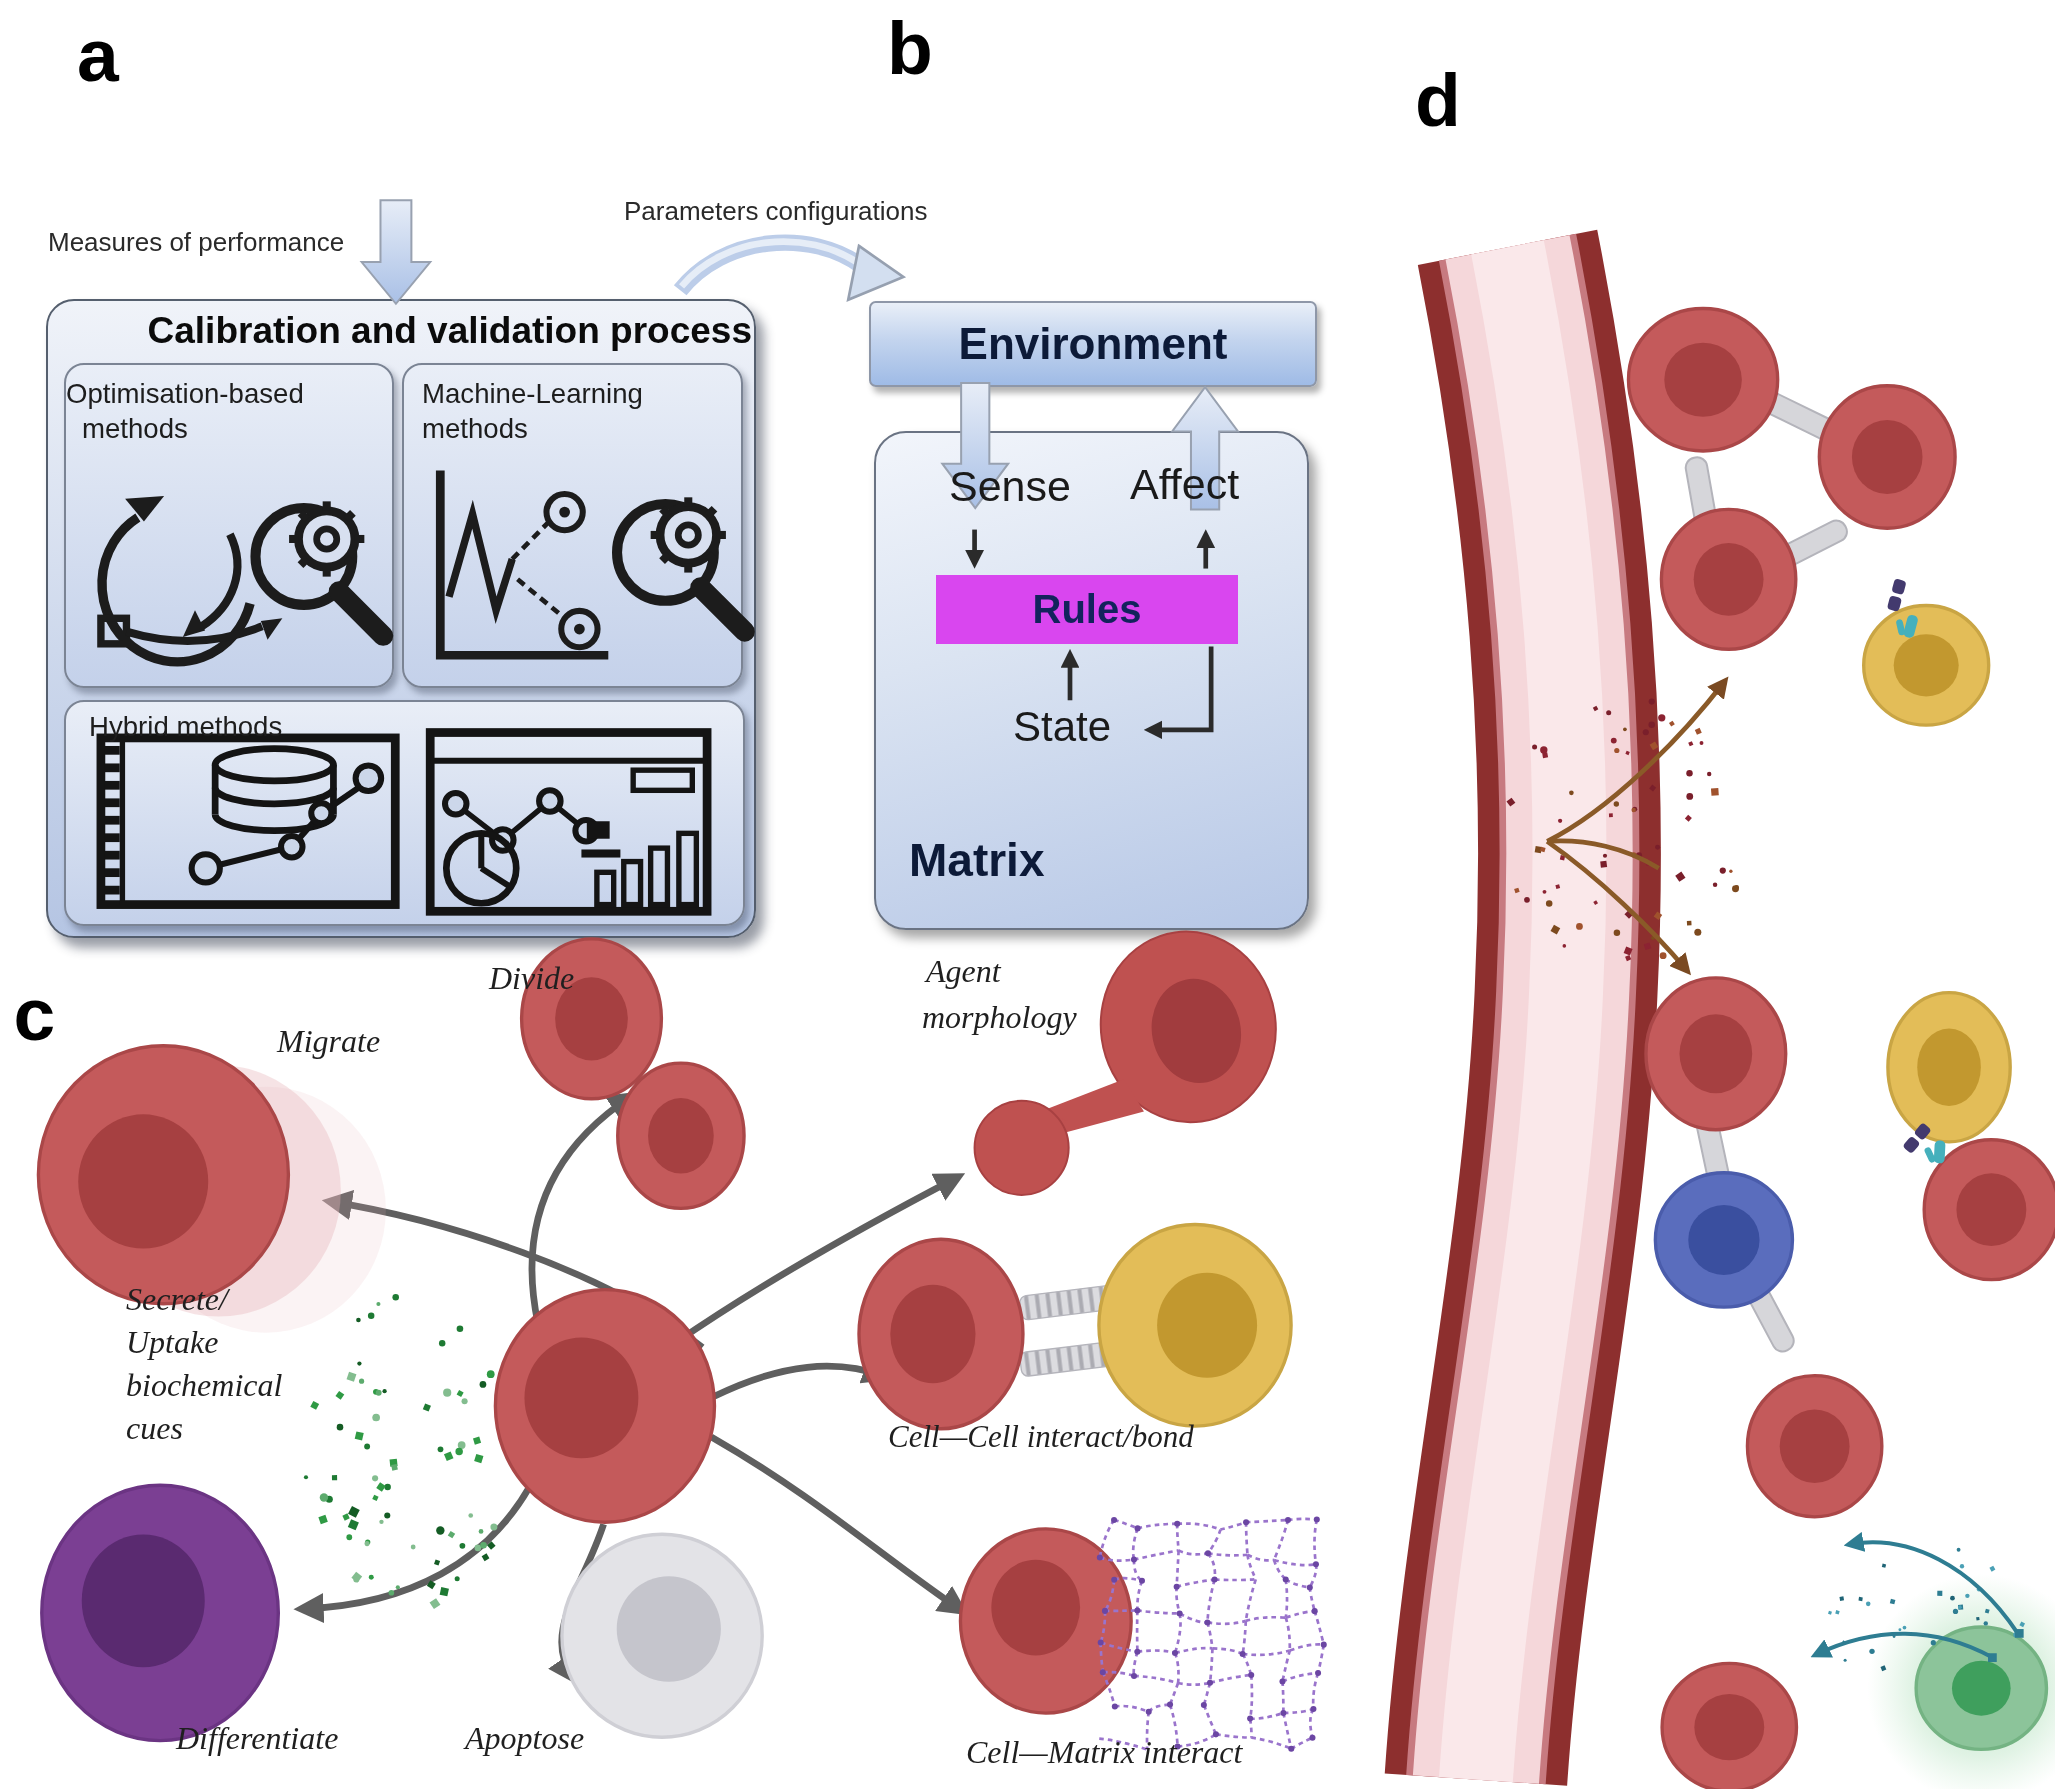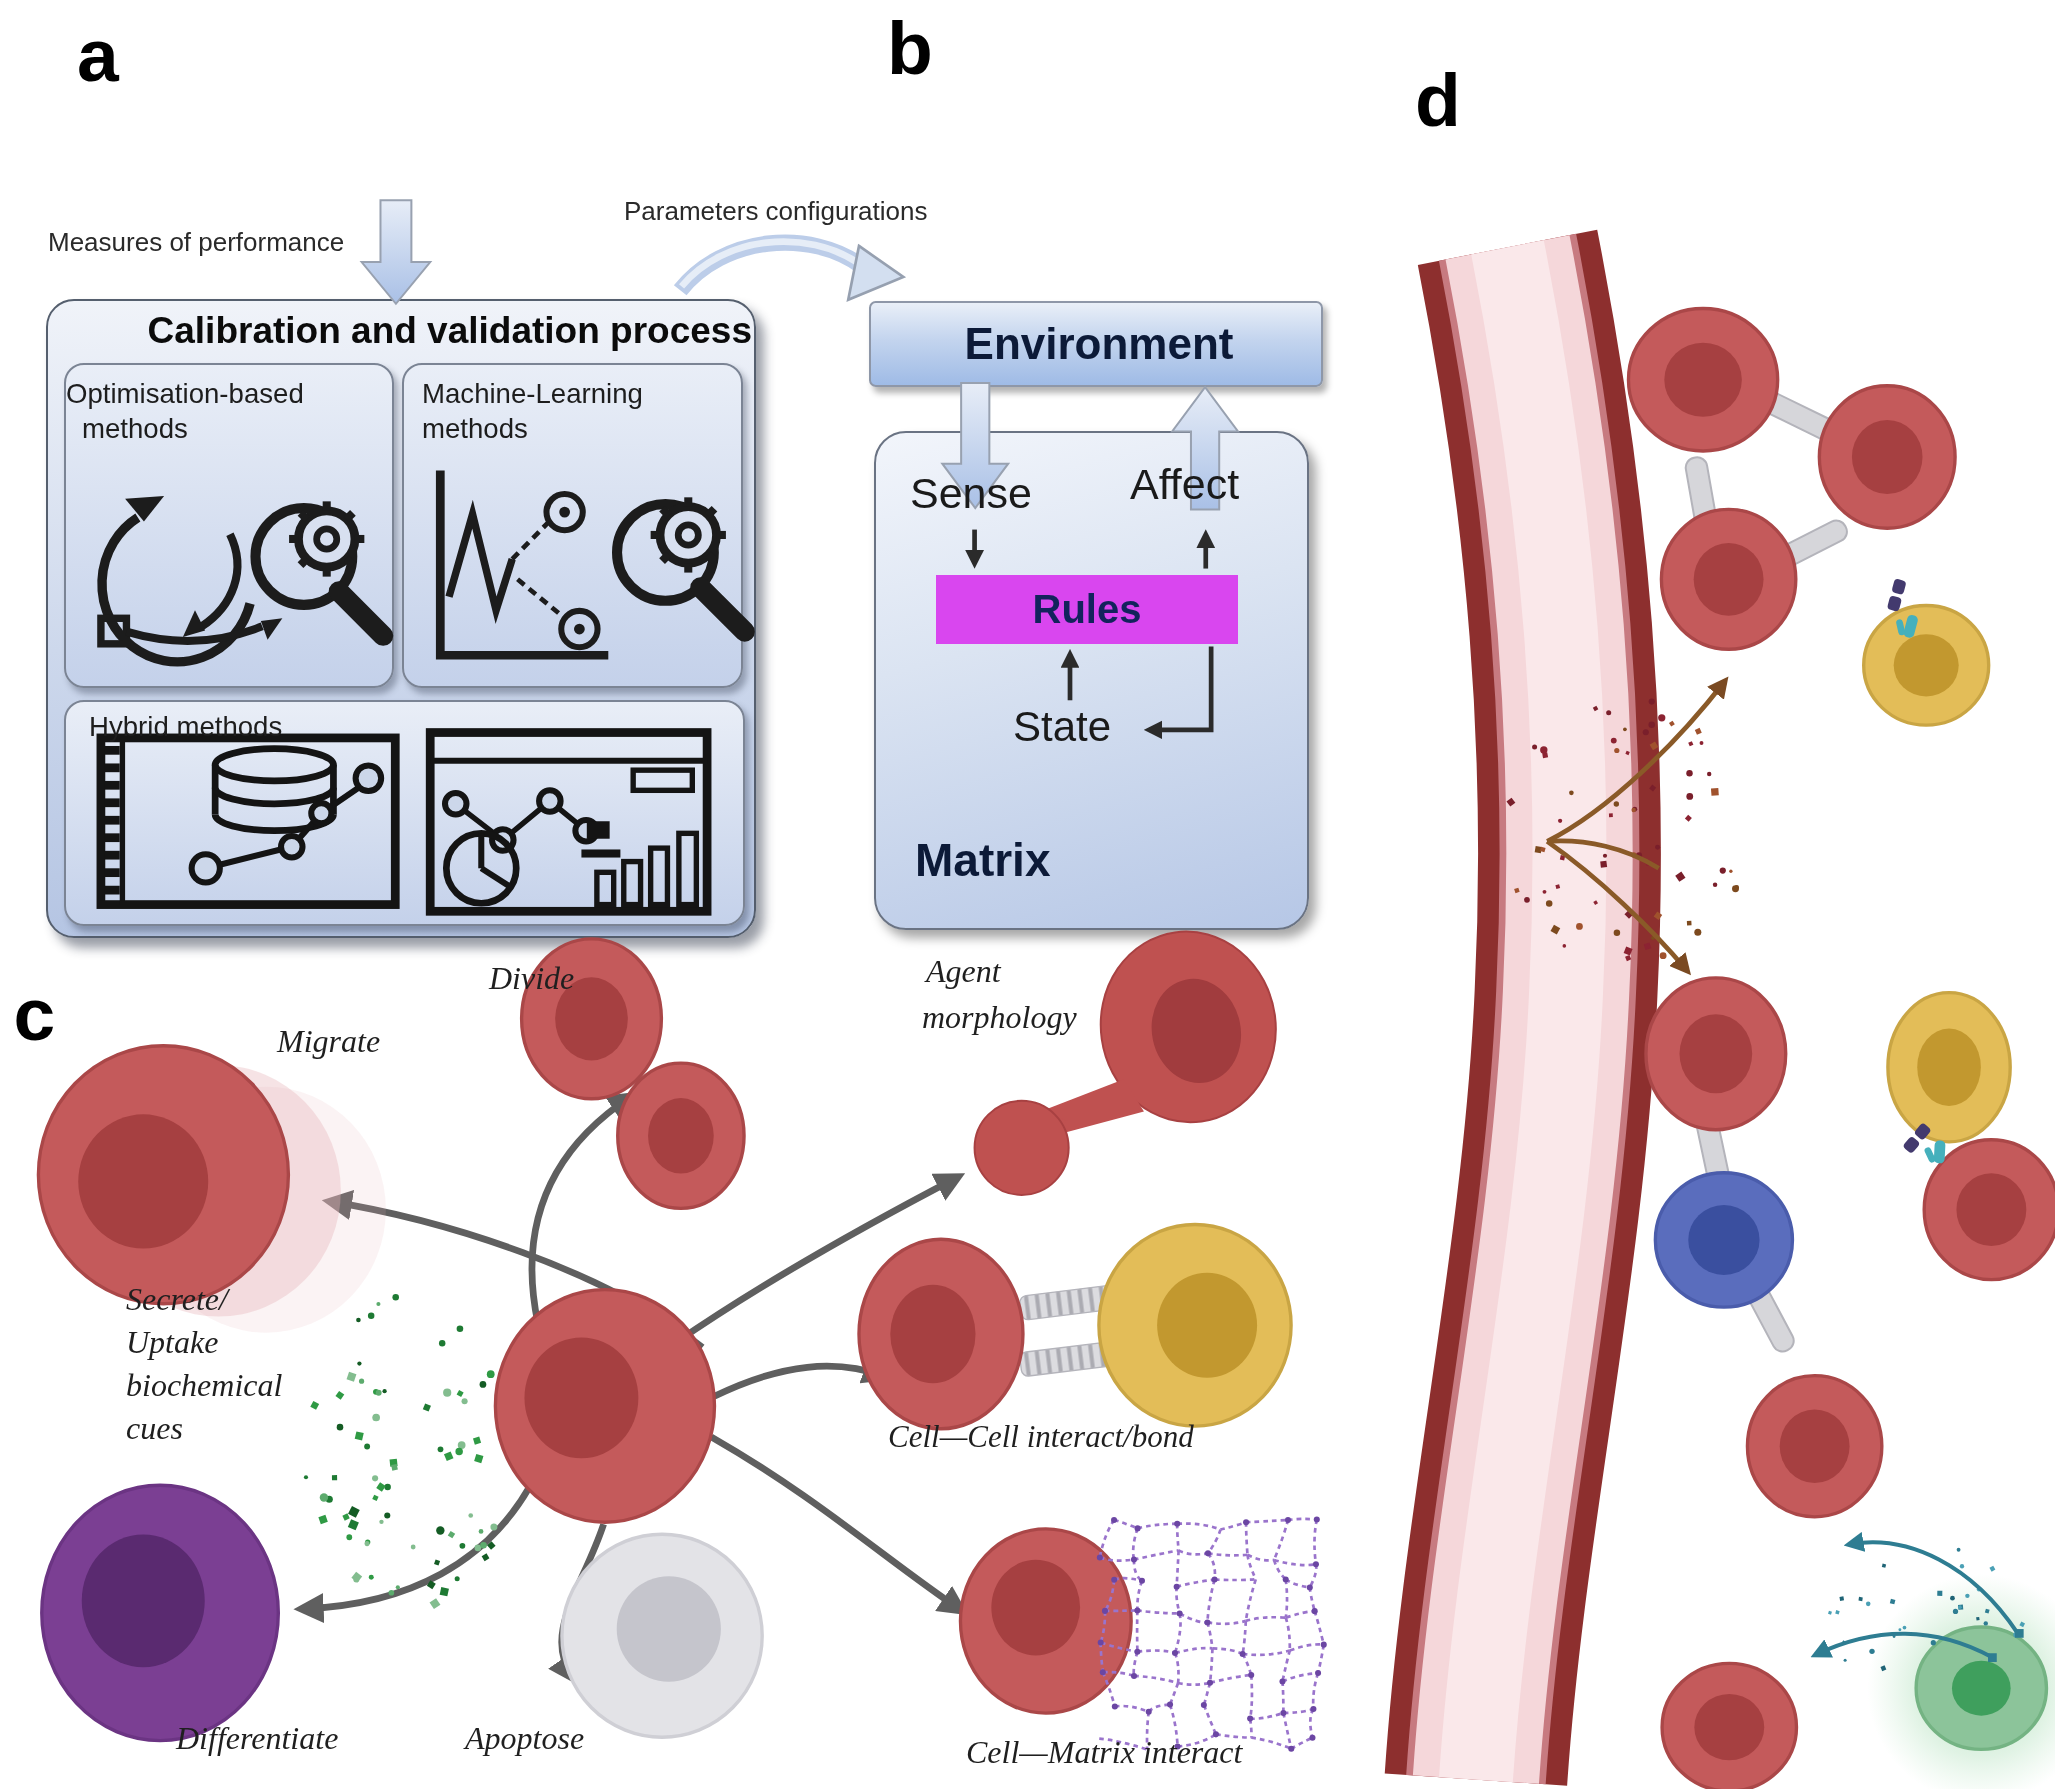--- a/index.html
+++ b/index.html
@@ -5,21 +5,21 @@
   html,body{margin:0;padding:0;background:#fff;}
   #fig{position:relative;width:2056px;height:1789px;background:#ffffff;overflow:hidden;
        font-family:"Liberation Sans",sans-serif;}
   .abs{position:absolute;}
   .lbl{position:absolute;color:#161616;white-space:nowrap;font-family:"Liberation Sans",sans-serif;}
   .plabel{font-weight:bold;font-size:75px;color:#000;}
   .ann{font-size:26px;color:#2a2a2a;}
   .boxtitle{font-weight:bold;font-size:37px;color:#0b0b0b;}
   .sublbl{font-size:27.6px;color:#1d1d1d;}
   .ser{font-family:"Liberation Serif",serif;font-style:italic;font-size:32px;color:#1f1f1f;}
-  .navy{color:#0c1a38;font-weight:bold;padding-left:6px;}
+  .navy{color:#0c1a38;font-weight:bold;}
   
   #box-a{left:46px;top:299px;width:706px;height:635px;border:2.7px solid #555f6e;border-radius:28px;
      background:linear-gradient(#f0f3f9,#cdd8ec 55%,#b5c5e3);box-shadow:8px 9.4px 10.8px rgba(30,40,60,.45);}
   .subbox{border:2px solid #7b8494;border-radius:20px;
      background:linear-gradient(#e9eef7,#c4d1ea);box-shadow:4px 5.4px 6.7px rgba(40,50,70,.35);}
   #box-opt{left:64px;top:363px;width:326px;height:321px;}
   #box-ml{left:402px;top:363px;width:337px;height:321px;}
   #box-hy{left:64px;top:700px;width:677px;height:222px;}
   
   #box-env{left:869px;top:301px;width:444px;height:82px;border:2px solid #8e97a8;border-radius:6.7px;
@@ -597,21 +597,21 @@
   <div class="lbl ann" style="left:48px;top:227px;">Measures of performance</div>
   <div class="lbl ann" style="left:624px;top:196px;">Parameters configurations</div>
 
   <div class="lbl boxtitle" style="left:46px;top:310px;width:706px;text-align:right;">Calibration and validation process</div>
   <div class="lbl sublbl" style="left:66px;top:378px;">Optimisation-based</div>
   <div class="lbl sublbl" style="left:82px;top:413px;">methods</div>
   <div class="lbl sublbl" style="left:422px;top:378px;">Machine-Learning</div>
   <div class="lbl sublbl" style="left:422px;top:413px;">methods</div>
   <div class="lbl sublbl" style="left:89px;top:711px;">Hybrid methods</div>
 
-  <div class="lbl bw" style="left:910px;top:462px;margin-top:7px;">Sense</div>
+  <div class="lbl bw" style="left:949px;top:462px;">Sense</div>
   <div class="lbl bw" style="left:1130px;top:460px;">Affect</div>
   <div class="lbl bw" style="left:1013px;top:703px;font-size:42px;">State</div>
   <div class="lbl navy" style="left:909px;top:833px;font-size:46px;">Matrix</div>
 
   <div class="lbl ser" style="left:277px;top:1016px;font-size:32px;margin-top:7px;">Migrate</div>
   <div class="lbl ser" style="left:489px;top:960px;">Divide</div>
   <div class="lbl ser" style="left:926px;top:953px;">Agent</div>
   <div class="lbl ser" style="left:922px;top:999px;">morphology</div>
   <div class="lbl ser" style="left:126px;top:1281px;">Secrete/</div>
   <div class="lbl ser" style="left:126px;top:1324px;">Uptake</div>

